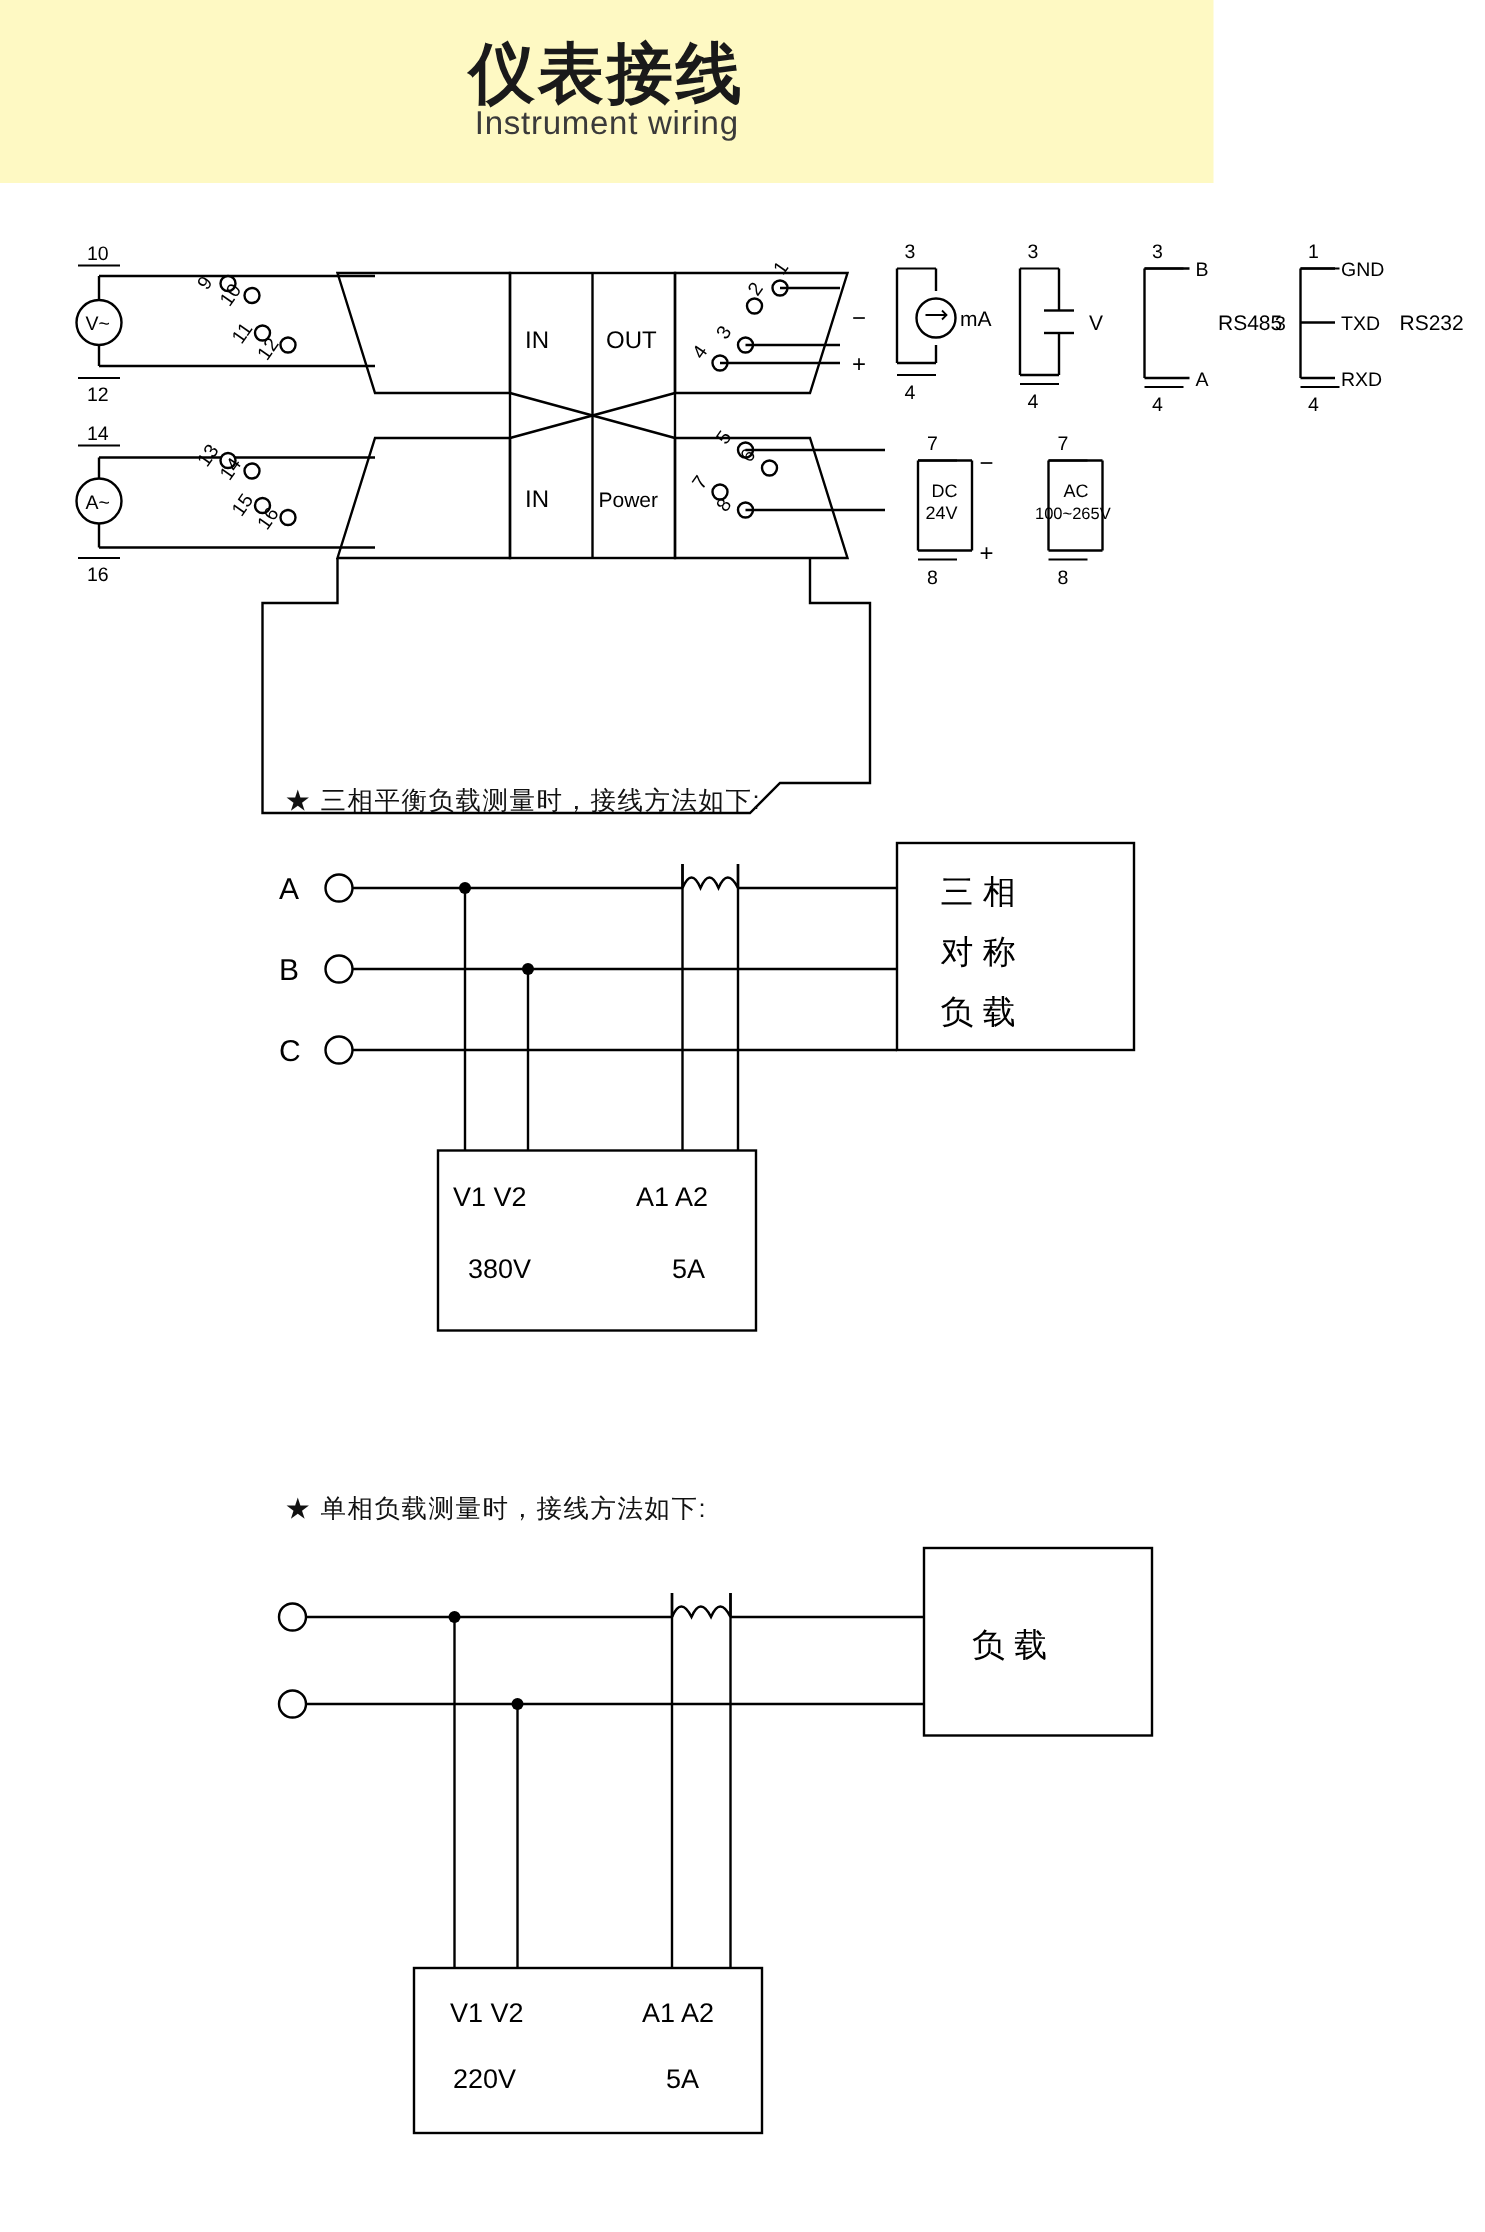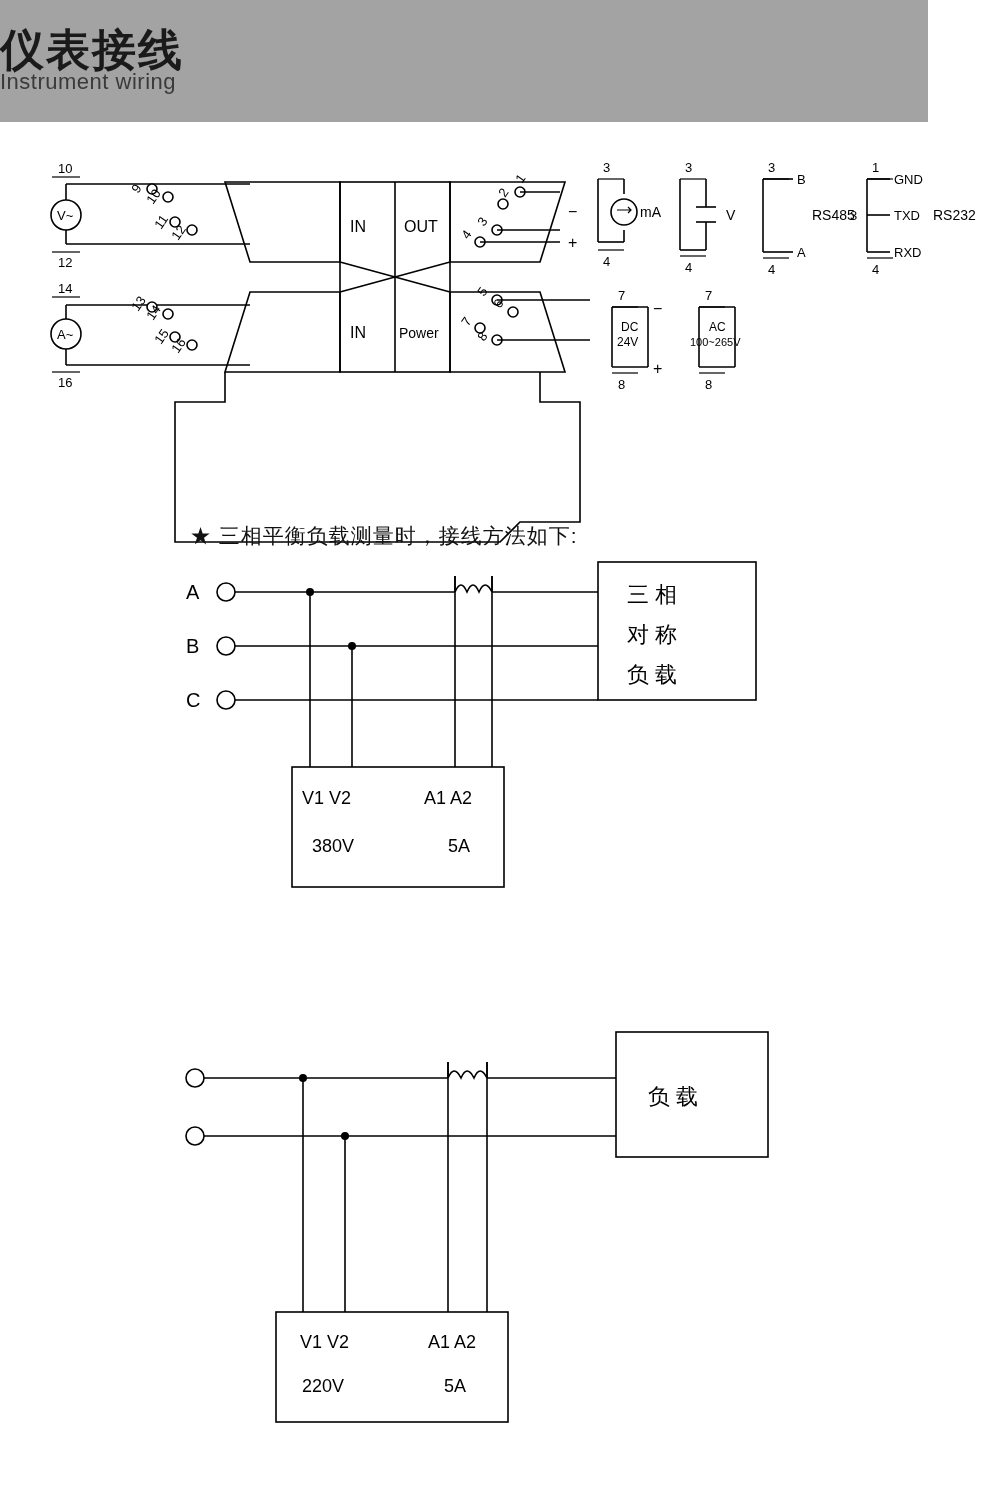--- a/index.html
+++ b/index.html
@@ -5,23 +5,23 @@
   html,body{margin:0;padding:0;}
   body{
     width:990px;height:1488px;
     background:#ffffff;
     font-family:"Liberation Sans", sans-serif;
     color:#111;
     position:relative;
     overflow:hidden;
   }
   .header{
-    position:absolute;left:0;top:0;width:928px;height:122px;
-    background:#a3a3a3;
-    display:flex;flex-direction:column;justify-content:center;
+    position:absolute;left:0;top:0;width:809px;height:122px;
+    background:#fef9c3;
+    display:flex;flex-direction:column;align-items:center;justify-content:center;
   }
   .header .cn{
     font-size:44px;font-weight:bold;letter-spacing:2px;line-height:1.05;
     color:#1a1a1a;
   }
   .header .en{
     font-size:22px;color:#3a3a3a;margin-top:-4px;letter-spacing:0.5px;
   }
 
   .canvas{position:absolute;left:0;top:122px;width:990px;height:1366px;}
@@ -37,21 +37,21 @@
   .t11{font-size:11px;}
   .t12{font-size:12px;}
   .t13{font-size:13px;}
   .t14{font-size:14px;}
   .t16{font-size:16px;}
   .t18{font-size:18px;}
   .t20{font-size:20px;}
   .t22{font-size:22px;}
 
   .note{
-    position:absolute;font-size:21px;color:#111;letter-spacing:1px;
+    position:absolute;font-size:17px;color:#111;letter-spacing:1px;
     white-space:nowrap;
     text-align:right;
   }
 </style>
 </head>
 <body>
 
 <div class="header">
   <div class="cn">仪表接线</div>
   <div class="en">Instrument wiring</div>
@@ -257,20 +257,21 @@
   <circle class="dot" cx="310" cy="40" r="4"></circle>
   <circle class="dot" cx="352" cy="94" r="4"></circle>
 
   <rect class="bx" x="292" y="215" width="212" height="120"></rect>
   <text class="t18" x="302" y="252">V1 V2</text>
   <text class="t18" x="424" y="252">A1 A2</text>
   <text class="t18" x="312" y="300">380V</text>
   <text class="t18" x="448" y="300">5A</text>
 </svg>
 
+<div class="note" style="left:190px;top:872px;">★ 单相负载测量时，接线方法如下:</div>
 
 <svg width="990" height="420" viewBox="0 0 990 420" style="position:absolute;left:0;top:900px;">
   <circle class="circ" cx="195" cy="56" r="9"></circle>
   <circle class="circ" cx="195" cy="114" r="9"></circle>
 
   <line class="ln" x1="204" y1="56" x2="448" y2="56"></line>
   <line class="ln" x1="487" y1="56" x2="616" y2="56"></line>
   <line class="ln" x1="204" y1="114" x2="616" y2="114"></line>
 
   <path class="ln" d="M448 56 q6 -14 13 0 q6 -14 13 0 q6 -14 13 0"></path>

